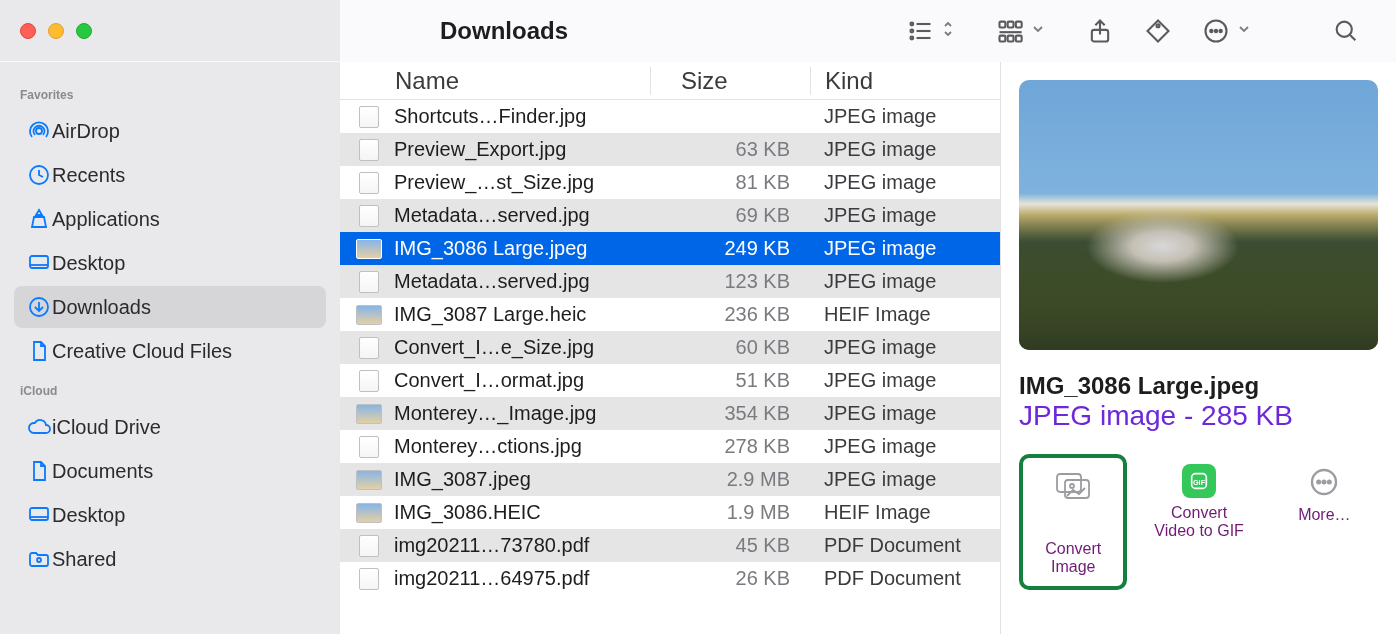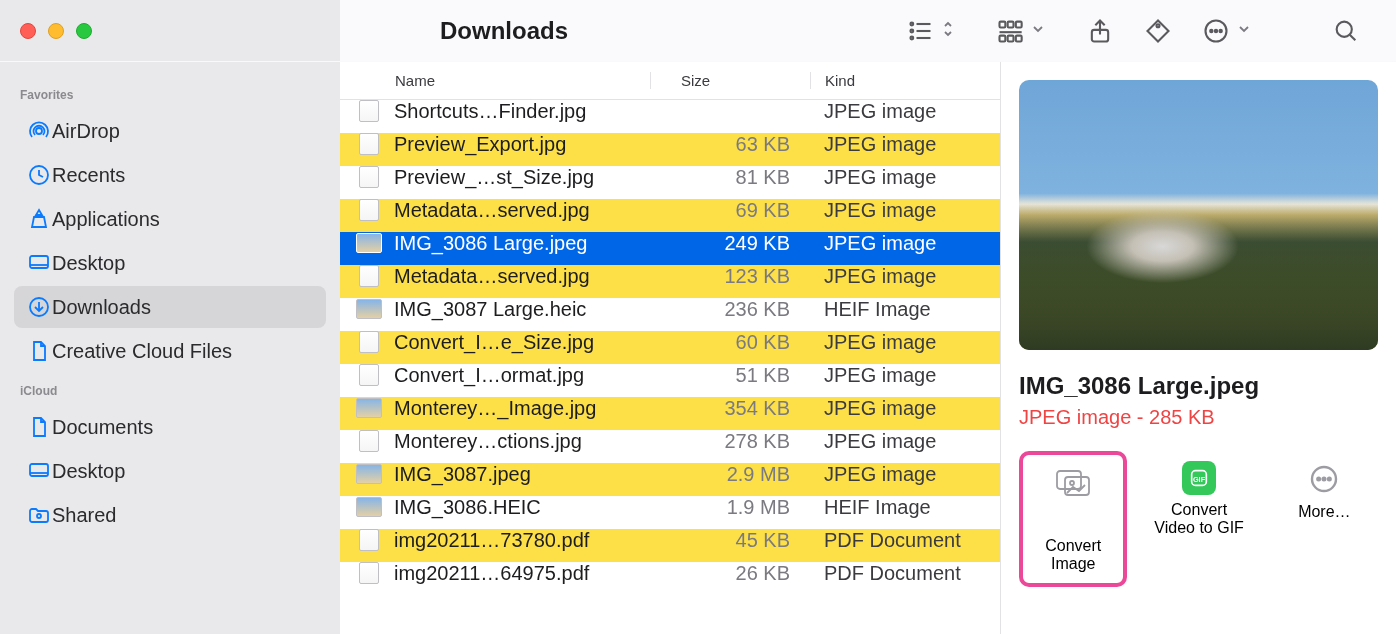--- a/index.html
+++ b/index.html
@@ -72,33 +72,33 @@
   }
   .sb-item.selected { background:#d6d6d9; }
   .sb-icon { width:26px; height:26px; display:flex; align-items:center; justify-content:center; }
   .sb-icon svg { width:24px; height:24px; stroke:#0a7aff; fill:none; stroke-width:1.8; }
 
   
   .main { flex:1; display:flex; overflow:hidden; background:#fff;}
   .list-pane { flex:1; display:flex; flex-direction:column; overflow:hidden; border-right:1px solid #e2e2e5;}
   .col-headers {
     display:flex; align-items:center; height:38px;
-    font-size:15px; color:#3b3b3f; border-bottom:1px solid #e2e2e5;
+    font-size:24px; color:#3b3b3f; border-bottom:1px solid #e2e2e5;
     padding-left:55px;
   }
   .ch-name { flex:1; padding-left:0; }
   .ch-size { width:160px; border-left:1px solid #e2e2e5; padding-left:30px;}
   .ch-kind { width:190px; border-left:1px solid #e2e2e5; padding-left:14px;}
   .file-rows { flex:1; overflow-y:auto; }
   .file-row {
-    display:flex; align-items:flex-start; height:33px;
+    display:flex; align-items:center; height:33px;
     font-size:20px; padding-left:14px;
     white-space:nowrap;
   }
-  .file-row.alt { background:#fde047; }
+  .file-row.alt { background:#e5e5e5; }
   .file-row.sel { background:#0066e8; color:#fff; }
   .file-icon { width:30px; height:22px; margin-right:10px; flex-shrink:0; display:flex; align-items:center; justify-content:center;}
   .file-icon .doc { width:20px; height:22px; border:1px solid #bfbfc4; background:linear-gradient(#fff,#f5f5f5); border-radius:2px;}
   .file-icon .img { width:26px; height:20px; border:1px solid #bfbfc4; background:linear-gradient(#87b5e6,#e4d0a5); border-radius:2px;}
   .file-row.sel .file-icon .doc,.file-row.sel .file-icon .img{border-color:#fff;}
   .fn { flex:1; overflow:hidden; text-overflow:ellipsis;}
   .fs { width:160px; text-align:right; padding-right:20px; color:#7a7a80;}
   .fk { width:190px; padding-left:14px; color:#3b3b3f;}
   .file-row.sel .fs,.file-row.sel .fk{color:#fff;}
 
@@ -108,28 +108,28 @@
     width:100%; height:270px; border-radius:10px;
     background: linear-gradient(to bottom, #6fa6d8 0%, #7fb2de 42%, #e8e6d9 46%, #c9b671 50%, #3f5338 60%, #4d5f2f 75%, #7b7d35 100%);
     position:relative; overflow:hidden;
   }
   .preview-img::after{
     content:""; position:absolute; left:0; right:0; bottom:0; height:55%;
     background: radial-gradient(ellipse at 40% 30%, #d8d8d8 0%, #c5c0b5 10%, rgba(0,0,0,0) 25%),
                linear-gradient(to bottom, rgba(67,83,49,0) 0%, #2e3b22 100%);
   }
   .preview-title { font-size:24px; font-weight:700; margin-top:22px;}
-  .preview-sub { font-size:20px; color:#ef4444; margin-top:6px;}
+  .preview-sub { font-size:28px; color:#6d28d9; }
   .qa-row { display:flex; gap:18px; margin-top:22px; align-items:flex-start;}
   .qa {
     width:124px; display:flex; flex-direction:column; align-items:center; gap:6px;
     padding:10px 4px; border-radius:10px; cursor:pointer;
-    color:#000000; font-size:16px; text-align:center;
-  }
-  .qa.highlight { border:4px solid #ec4899;gap:36px; }
+    color:#701a75; font-size:16px; text-align:center;
+  }
+  .qa.highlight { border:4px solid #15803d;gap:36px; }
   .qa .qi { width:40px; height:36px; display:flex; align-items:center; justify-content:center;}
   .qa .qi.green { background:#34c759; border-radius:8px; width:34px; height:34px;}
   .qa .qi svg { width:36px; height:32px; stroke:#9c9ca2; fill:none; stroke-width:1.8;}
   .qa .qi.green svg { stroke:#fff; width:22px; height:22px;}
 </style>
 </head>
 <body>
 
 <div class="toolbar">
   <div class="sidebar-zone">
@@ -284,20 +284,28 @@
             <path d="M7 3h7l4 4v14H7z"></path>
             <polyline points="14 3 14 7 18 7"></polyline>
           </svg>
         </span>
         <span>Creative Cloud Files</span>
       </div>
       <div class="sb-section">iCloud</div>
       <div class="sb-item">
         <span class="sb-icon ">
           <svg viewBox="0 0 24 24">
+            <path d="M7 18a5 5 0 1 1 .8-9.93A6 6 0 0 1 19 10a4 4 0 0 1 0 8H7z"></path>
+          </svg>
+        </span>
+        <span>iCloud Drive</span>
+      </div>
+      <div class="sb-item">
+        <span class="sb-icon ">
+          <svg viewBox="0 0 24 24">
             <path d="M7 3h7l4 4v14H7z"></path>
             <polyline points="14 3 14 7 18 7"></polyline>
           </svg>
         </span>
         <span>Documents</span>
       </div>
       <div class="sb-item">
         <span class="sb-icon ">
           <svg viewBox="0 0 24 24">
             <rect x="3" y="5" width="18" height="12" rx="2"></rect>

